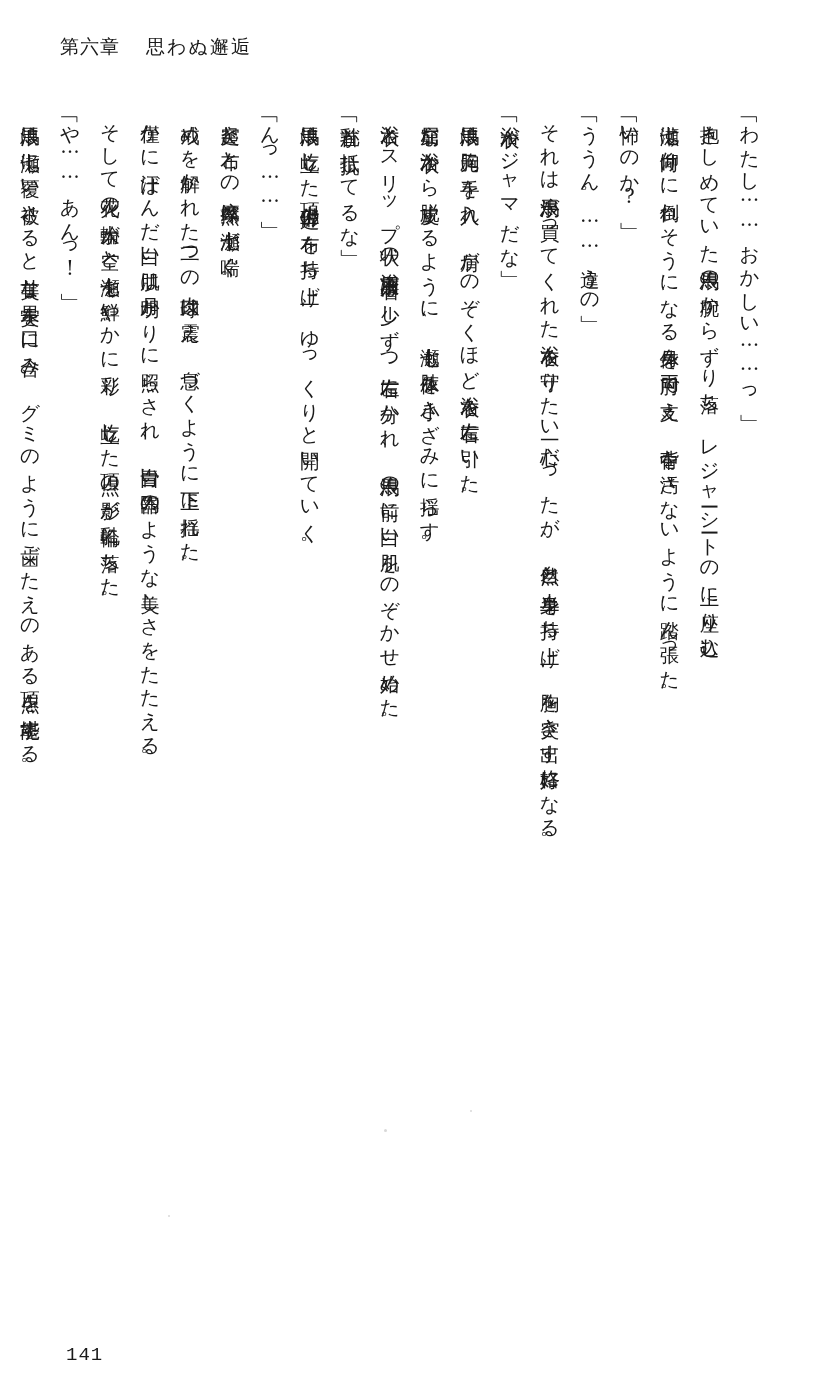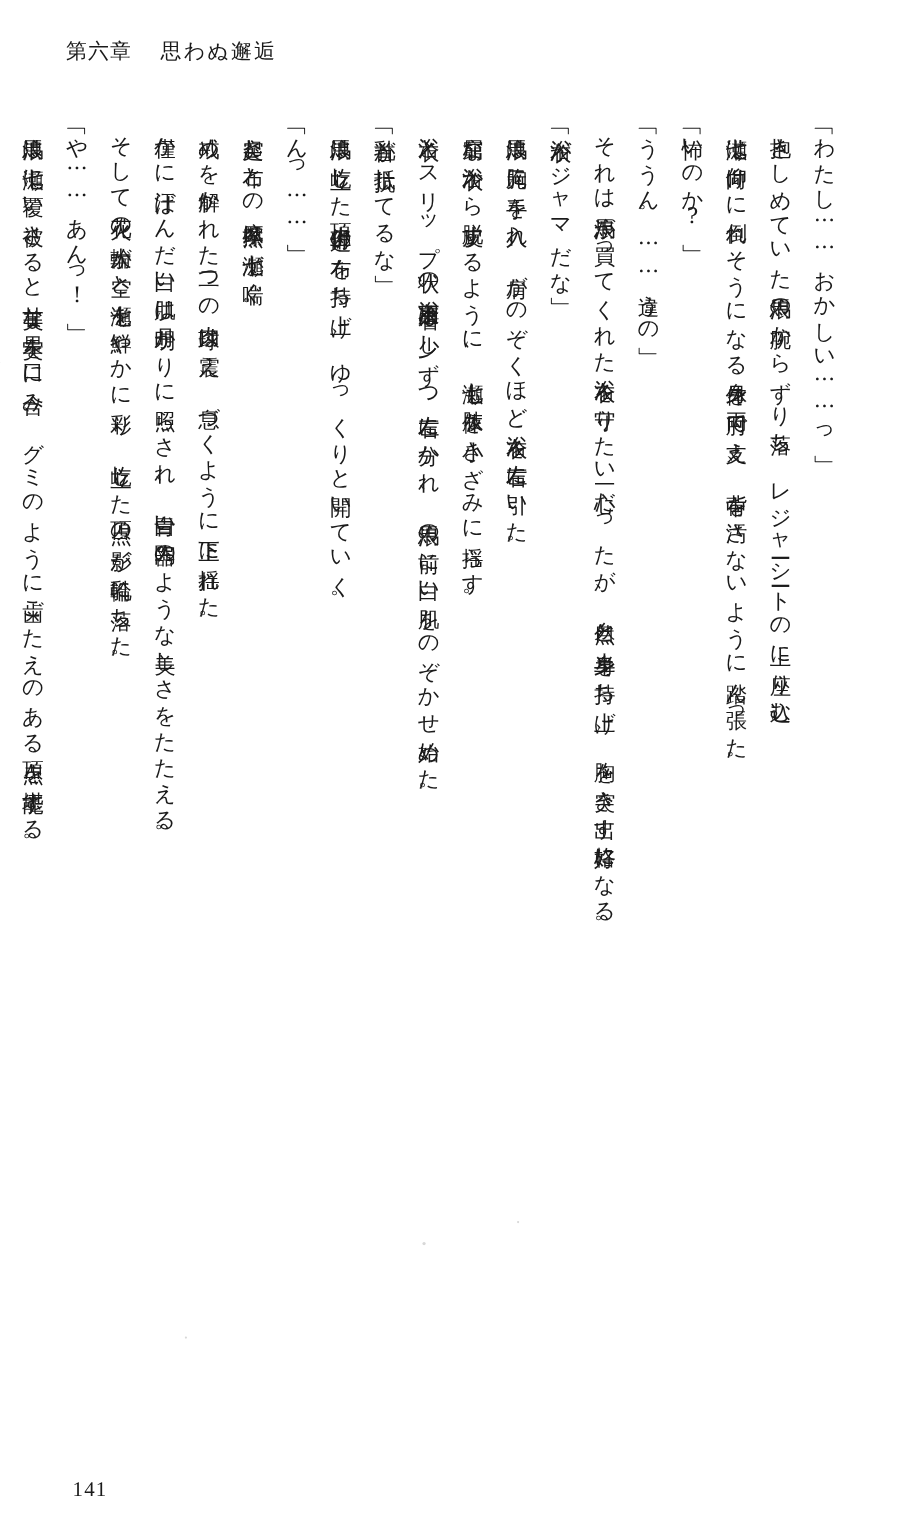--- a/index.html
+++ b/index.html
@@ -75,21 +75,21 @@
     padding: 0;
   }
 
   
   .folio {
     position: absolute;
     left: 66px;
     bottom: 34px;
     font-size: 19px;
     letter-spacing: 1px;
-    font-family: Liberation Serif, serif;
+    font-family: Liberation Mono, monospace;
   }
 
   
   .speck {
     position: absolute;
     background: #d8d8d8;
     border-radius: 50%;
   }
 </style>
 </head>

